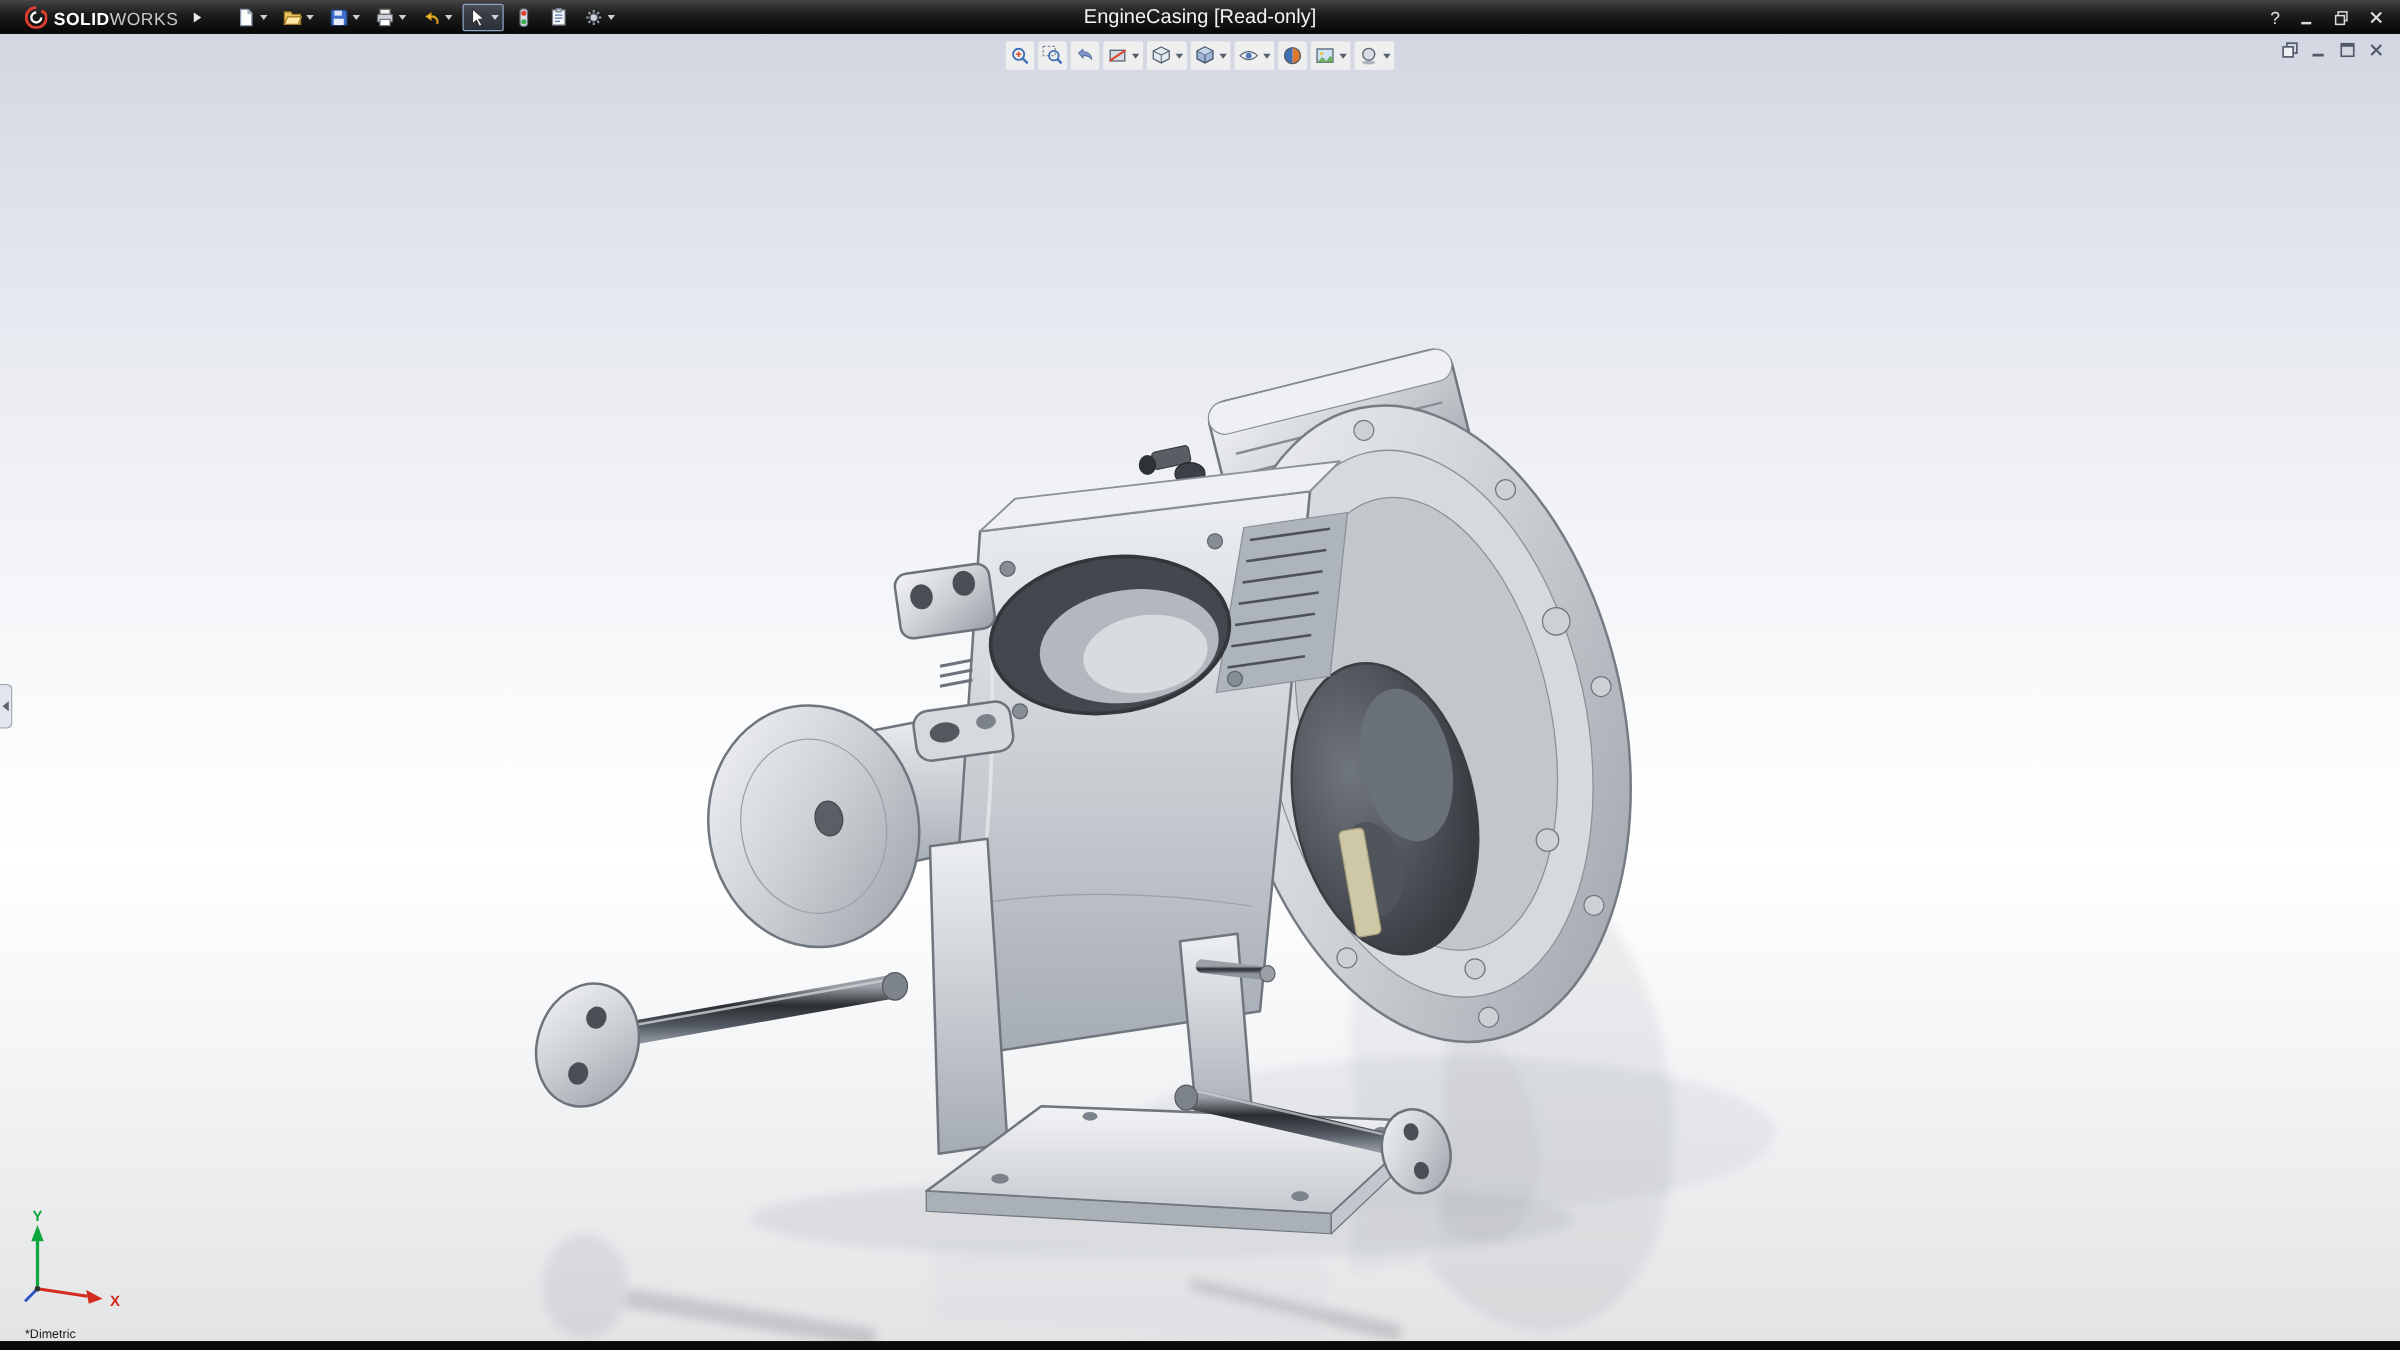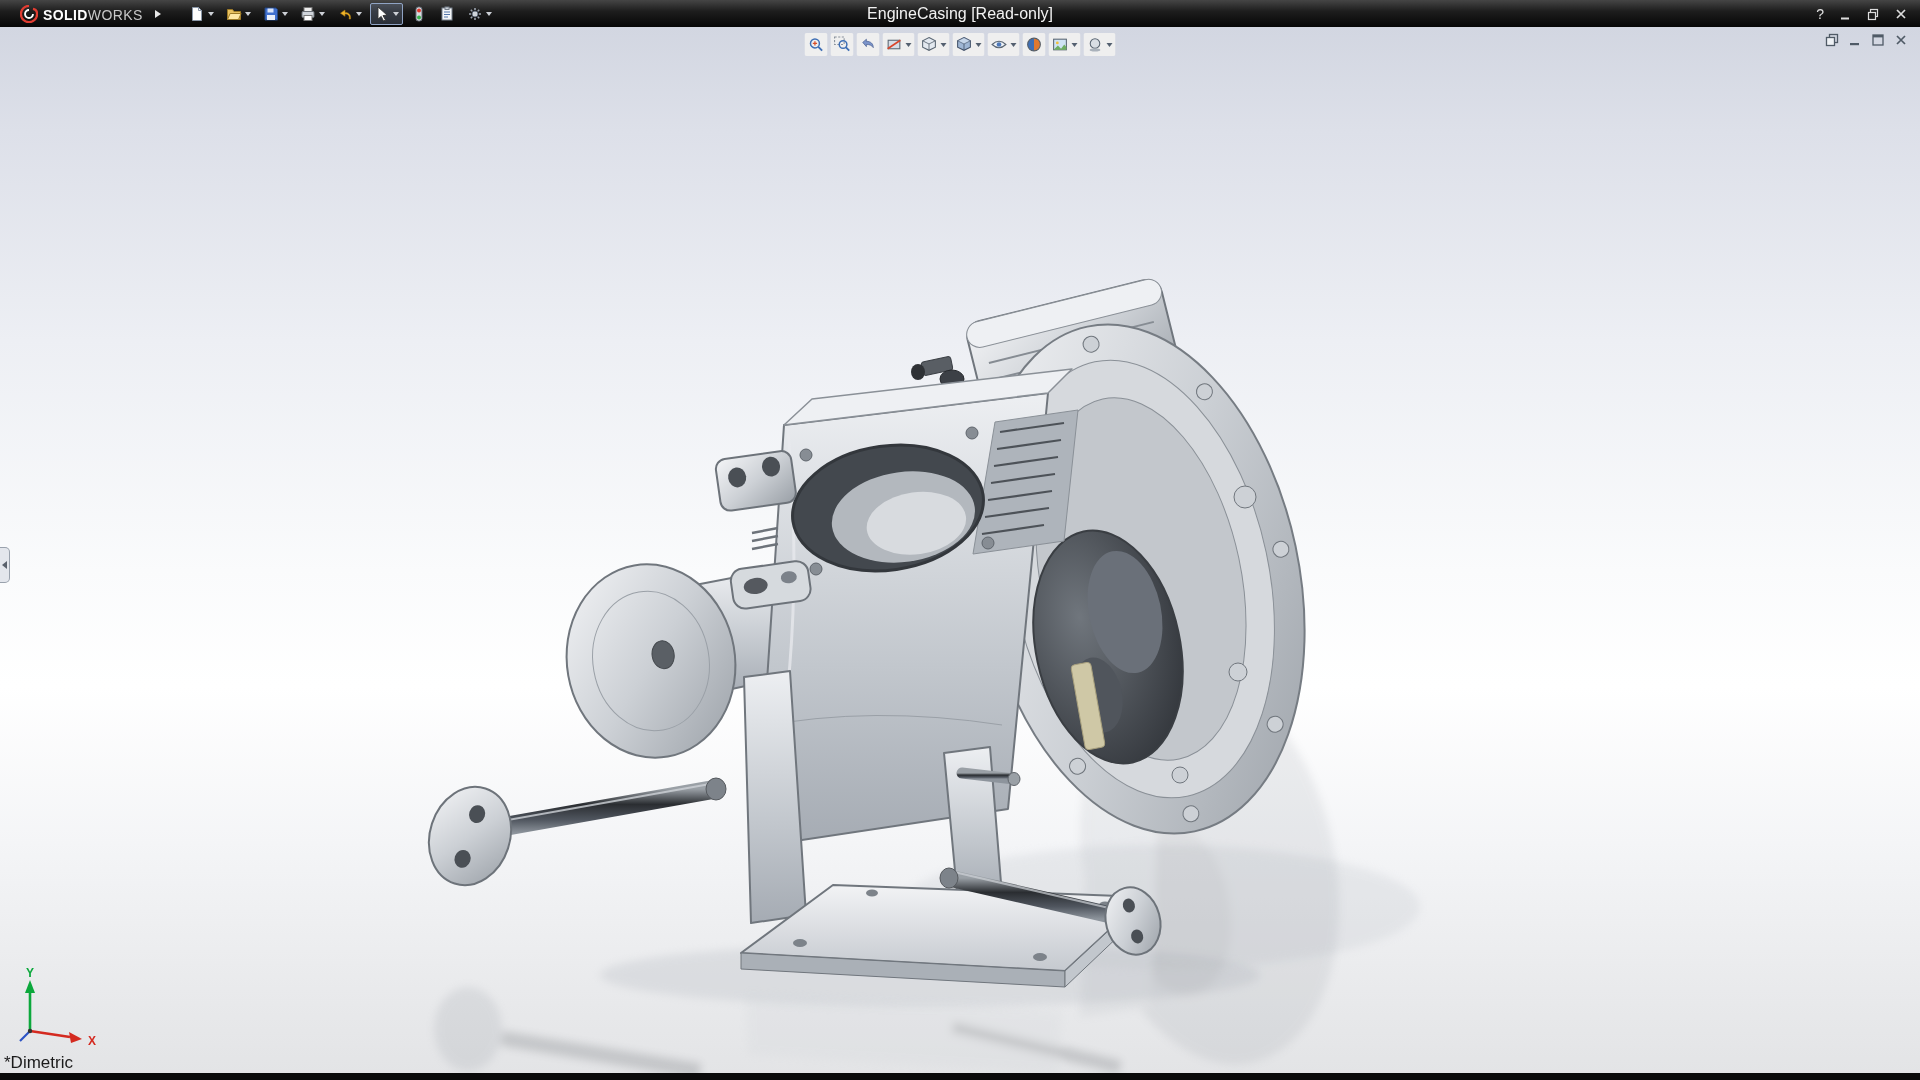--- a/index.html
+++ b/index.html
@@ -36,21 +36,21 @@
   .hbtn svg{display:block}
   .hcaret{width:0;height:0;border-left:3.5px solid transparent;border-right:3.5px solid transparent;border-top:4px solid #546070;margin-left:1px}
 
   .doc-controls{position:absolute;top:6px;right:12px;display:flex;align-items:center;gap:9px;z-index:5}
   .doc-controls svg{display:block}
 
   .fm-tab{position:absolute;left:0;top:520px;width:10px;height:36px;background:#e3e6ec;border:1px solid #99a1ac;border-left:none;border-radius:0 5px 5px 0;display:flex;align-items:center;justify-content:center;z-index:5}
   .fm-tab .tri{width:0;height:0;border-top:4px solid transparent;border-bottom:4px solid transparent;border-right:5px solid #59616c}
 
   .triad{position:absolute;left:12px;bottom:20px;z-index:5}
-  .orient-label{position:absolute;left:4px;bottom:0;font-size:17px;color:#1b1b1b;z-index:5}
+  .orient-label{position:absolute;left:20px;bottom:0;font-size:10px;color:#1b1b1b;z-index:5}
 
   .bottom-strip{position:absolute;left:0;right:0;bottom:0;height:7px;background:#0a0a0a;z-index:20}
 </style>
 </head>
 <body>
 
 <div class="app">
 
   <div class="titlebar">
     <div class="logo">

